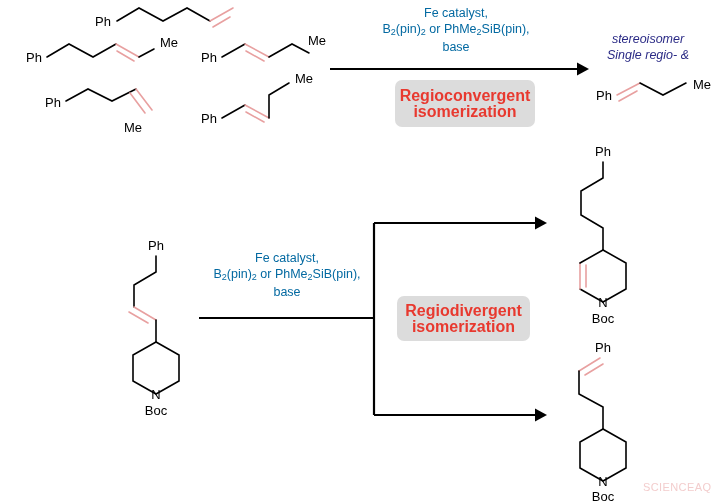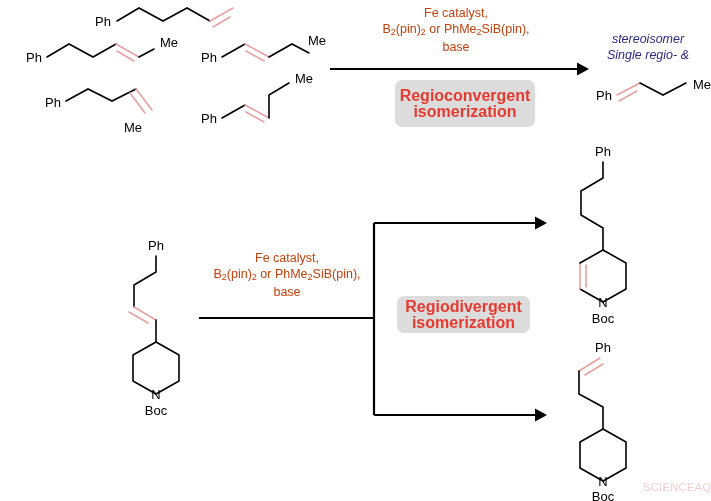--- a/index.html
+++ b/index.html
@@ -1,19 +1,19 @@
 <!DOCTYPE html>
 <html><head>
 <meta charset="utf-8">
 <style>
   html,body{margin:0;padding:0;background:#ffffff;}
   body{width:711px;height:501px;position:relative;overflow:hidden;
        font-family:"Liberation Sans",sans-serif;}
   .scheme{position:absolute;left:17px;top:0;width:711px;height:501px;}
-  .cond{position:absolute;text-align:center;color:#c2410c;font-size:12.5px;line-height:15.5px;}
+  .cond{position:absolute;text-align:center;color:#0369a1;font-size:12.5px;line-height:15.5px;}
   .cond sub{font-size:9px;vertical-align:-2px;}
   .tagbox{position:absolute;background:#dcdcdc;border-radius:7px;
           display:flex;flex-direction:column;align-items:center;justify-content:center;}
   .tagbox span{color:#e8392f;font-weight:bold;font-size:16px;line-height:16px;
                white-space:nowrap;}
   .prodlabel{position:absolute;text-align:center;color:#2b2b86;font-style:italic;
              font-size:12.5px;line-height:15.5px;white-space:nowrap;}
   .wm{position:absolute;color:#f3cdcd;font-size:11px;letter-spacing:.4px;
       font-family:"Liberation Sans",sans-serif;}
   svg{overflow:visible;}
@@ -155,21 +155,21 @@
   </div>
 
   
   <div class="cond" style="left:186px;top:251px;width:168px;">
     <div>Fe catalyst,</div>
     <div>B<sub>2</sub>(pin)<sub>2</sub> or PhMe<sub>2</sub>SiB(pin),</div>
     <div>base</div>
   </div>
 
   
-  <div class="tagbox" style="left:380px;top:296px;width:133px;height:37px;">
+  <div class="tagbox" style="left:380px;top:296px;width:133px;height:45px;">
     <span>Regiodivergent</span>
     <span>isomerization</span>
   </div>
 
   
   <div class="wm" style="left:626px;top:481px;">SCIENCEAQ.COM</div>
 
 </div>
 
 </body></html>

